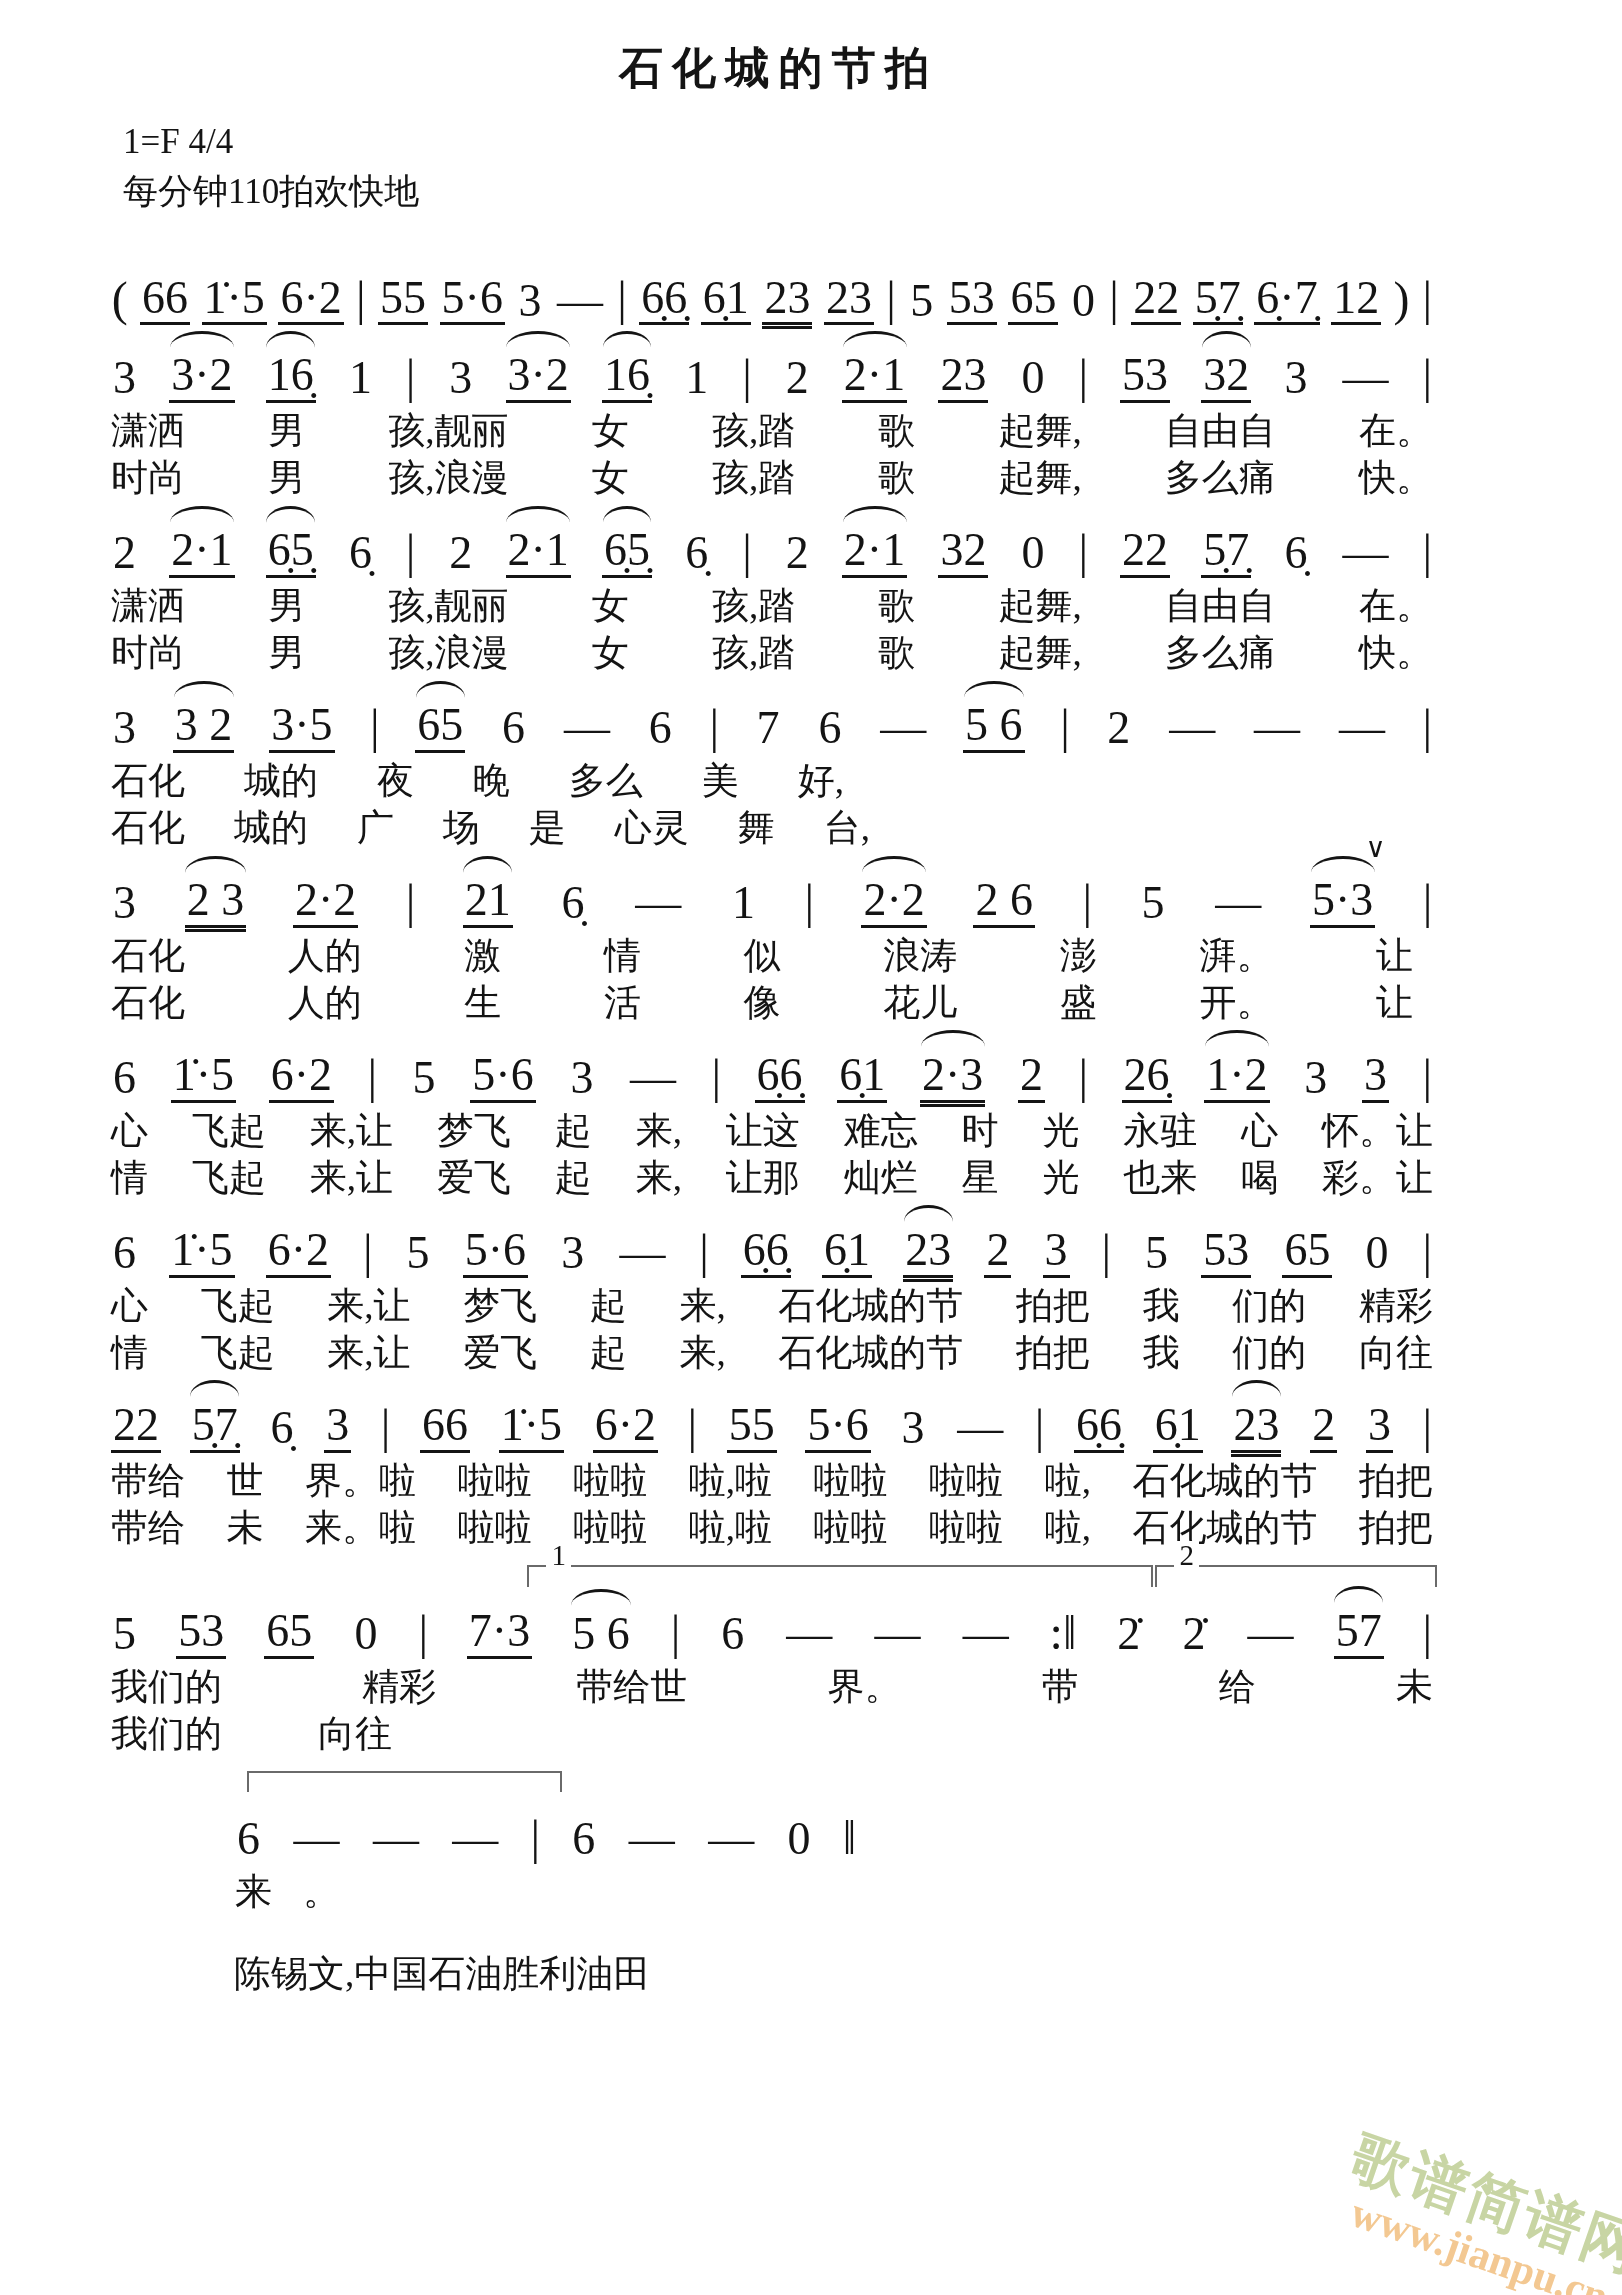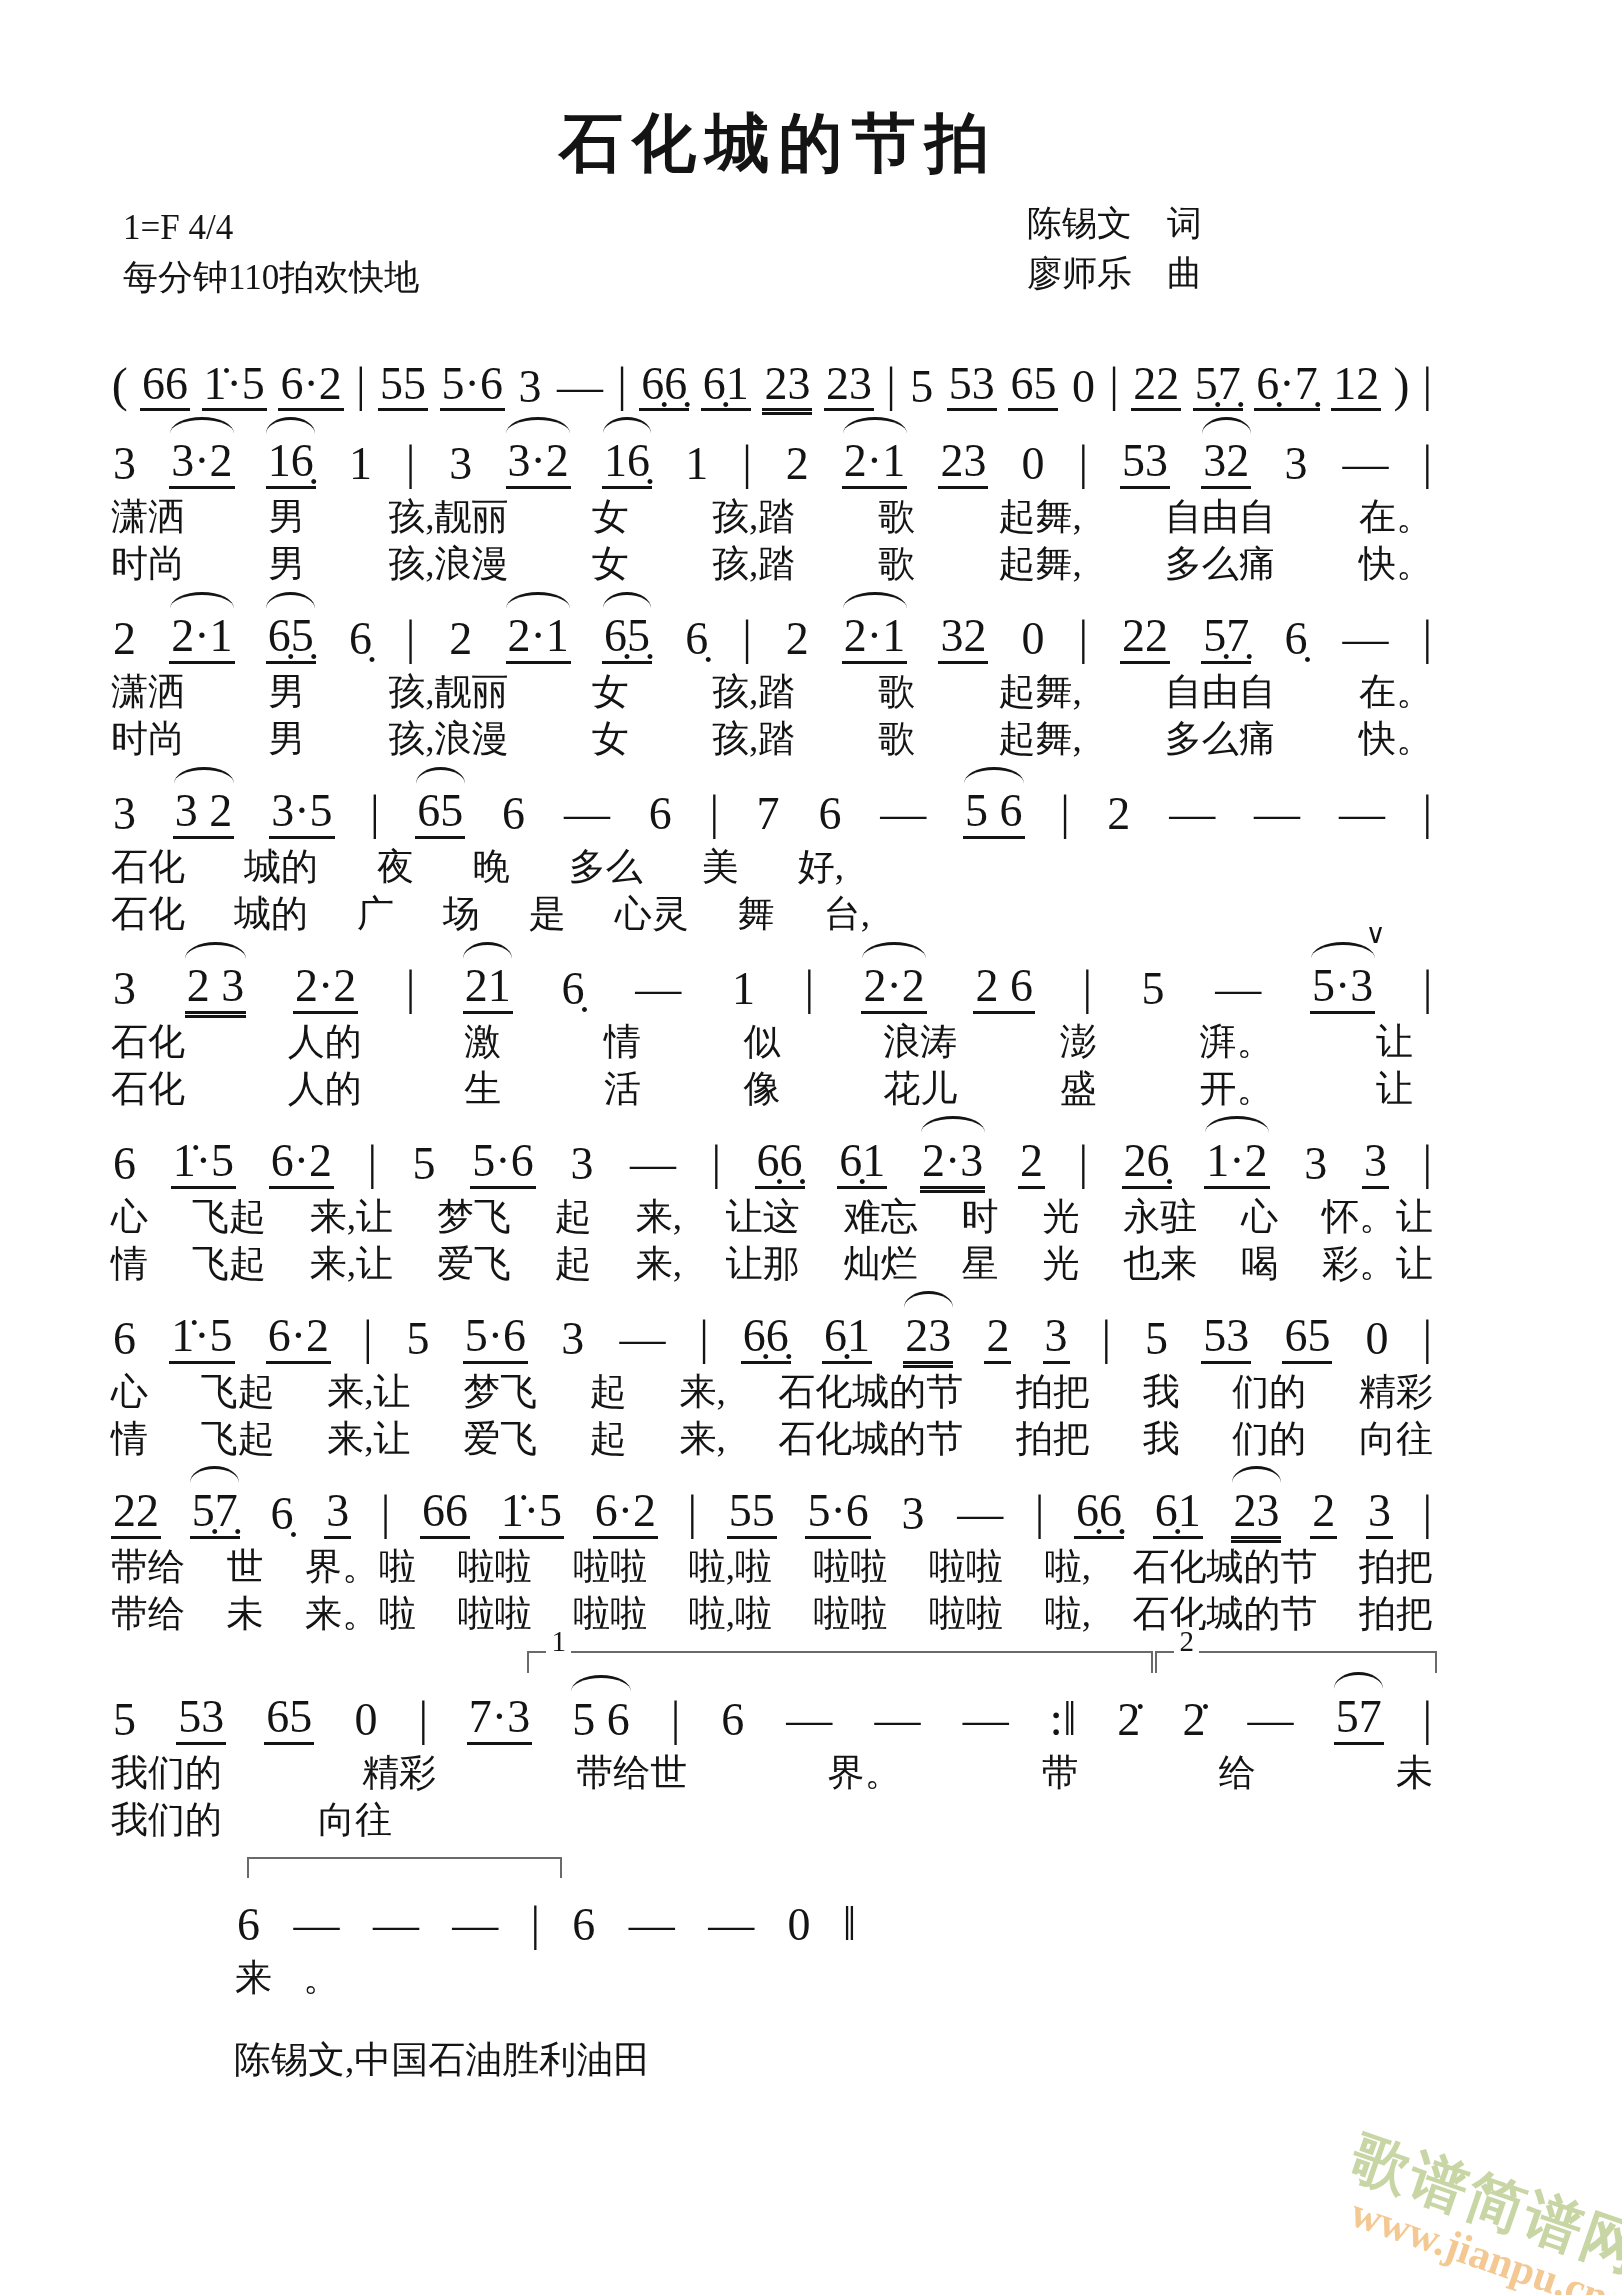--- a/index.html
+++ b/index.html
@@ -1,19 +1,19 @@
 <!DOCTYPE html>
 <html style="font-size:10.5px"><head>
 <meta charset="utf-8">
 <style>
   html,body{margin:0;padding:0;background:#ffffff;}
   body{width:1623px;height:2295px;position:relative;overflow:hidden;
        font-family:"Liberation Serif","DejaVu Serif",serif;color:#141414;}
   .content{margin-left:111px;width:1335px;position:relative;}
-  .page-title{padding-top:107px;text-align:center;font-size:64px;font-weight:bold;
+  .page-title{padding-top:44px;text-align:center;font-size:44px;font-weight:bold;
               letter-spacing:9.2px;line-height:1.15;}
   .header-row{position:relative;height:131px;margin-top:22px;font-size:35px;}
   .keytempo{position:absolute;left:12px;top:0;line-height:1.45;}
   .credits{position:absolute;left:916px;top:-3.9px;line-height:1.45;}
   .credit-line{display:block;}
   
   .system{margin-bottom:5.2px;}
   .mrow{display:flex;justify-content:space-between;align-items:flex-end;
         position:relative;font-size:46px;line-height:1.08;margin:25px 0 6.5px 0;
         white-space:pre;}
@@ -46,24 +46,20 @@
 </head>
 <body>
 
 <div class="content">
   <div class="page-title">石化城的节拍</div>
 
   <div class="header-row">
     <div class="keytempo">
       <span class="credit-line">1=F 4/4</span>
       <span class="credit-line">每分钟110拍欢快地</span>
-    </div>
-    <div class="credits">
-      <span class="credit-line">陈锡文　词</span>
-      <span class="credit-line">廖师乐　曲</span>
     </div>
   </div>
 
   <div id="score">
       <div class="system">
         <div class="mrow" style="width: 1322px;"><span class="tok bar">(</span><span class="tok u1">66</span><span class="tok u1">1̇·5</span><span class="tok u1">6·2</span><span class="tok bar">|</span><span class="tok u1">55</span><span class="tok u1">5·6</span><span class="tok">3</span><span class="tok">—</span><span class="tok bar">|</span><span class="tok u1">6̣6̣</span><span class="tok u1">6̣1</span><span class="tok u2">23</span><span class="tok u1">23</span><span class="tok bar">|</span><span class="tok">5</span><span class="tok u1">53</span><span class="tok u1">65</span><span class="tok">0</span><span class="tok bar">|</span><span class="tok u1">22</span><span class="tok u1">5̣7̣</span><span class="tok u1">6̣·7̣</span><span class="tok u1">12</span><span class="tok bar">)</span><span class="tok bar">|</span></div>
       </div>
       <div class="system">
         <div class="mrow" style="width: 1322px;"><span class="tok">3</span><span class="tok u1 slur">3·2</span><span class="tok u1 slur">16̣</span><span class="tok">1</span><span class="tok bar">|</span><span class="tok">3</span><span class="tok u1 slur">3·2</span><span class="tok u1 slur">16̣</span><span class="tok">1</span><span class="tok bar">|</span><span class="tok">2</span><span class="tok u1 slur">2·1</span><span class="tok u1">23</span><span class="tok">0</span><span class="tok bar">|</span><span class="tok u1">53</span><span class="tok u1 slur">32</span><span class="tok">3</span><span class="tok">—</span><span class="tok bar">|</span></div>
         <div class="lrow" style="width: 1322px;"><span class="lg">潇洒</span><span class="lg">男</span><span class="lg">孩,靓丽</span><span class="lg">女</span><span class="lg">孩,踏</span><span class="lg">歌</span><span class="lg">起舞,</span><span class="lg">自由自</span><span class="lg">在。</span></div>

